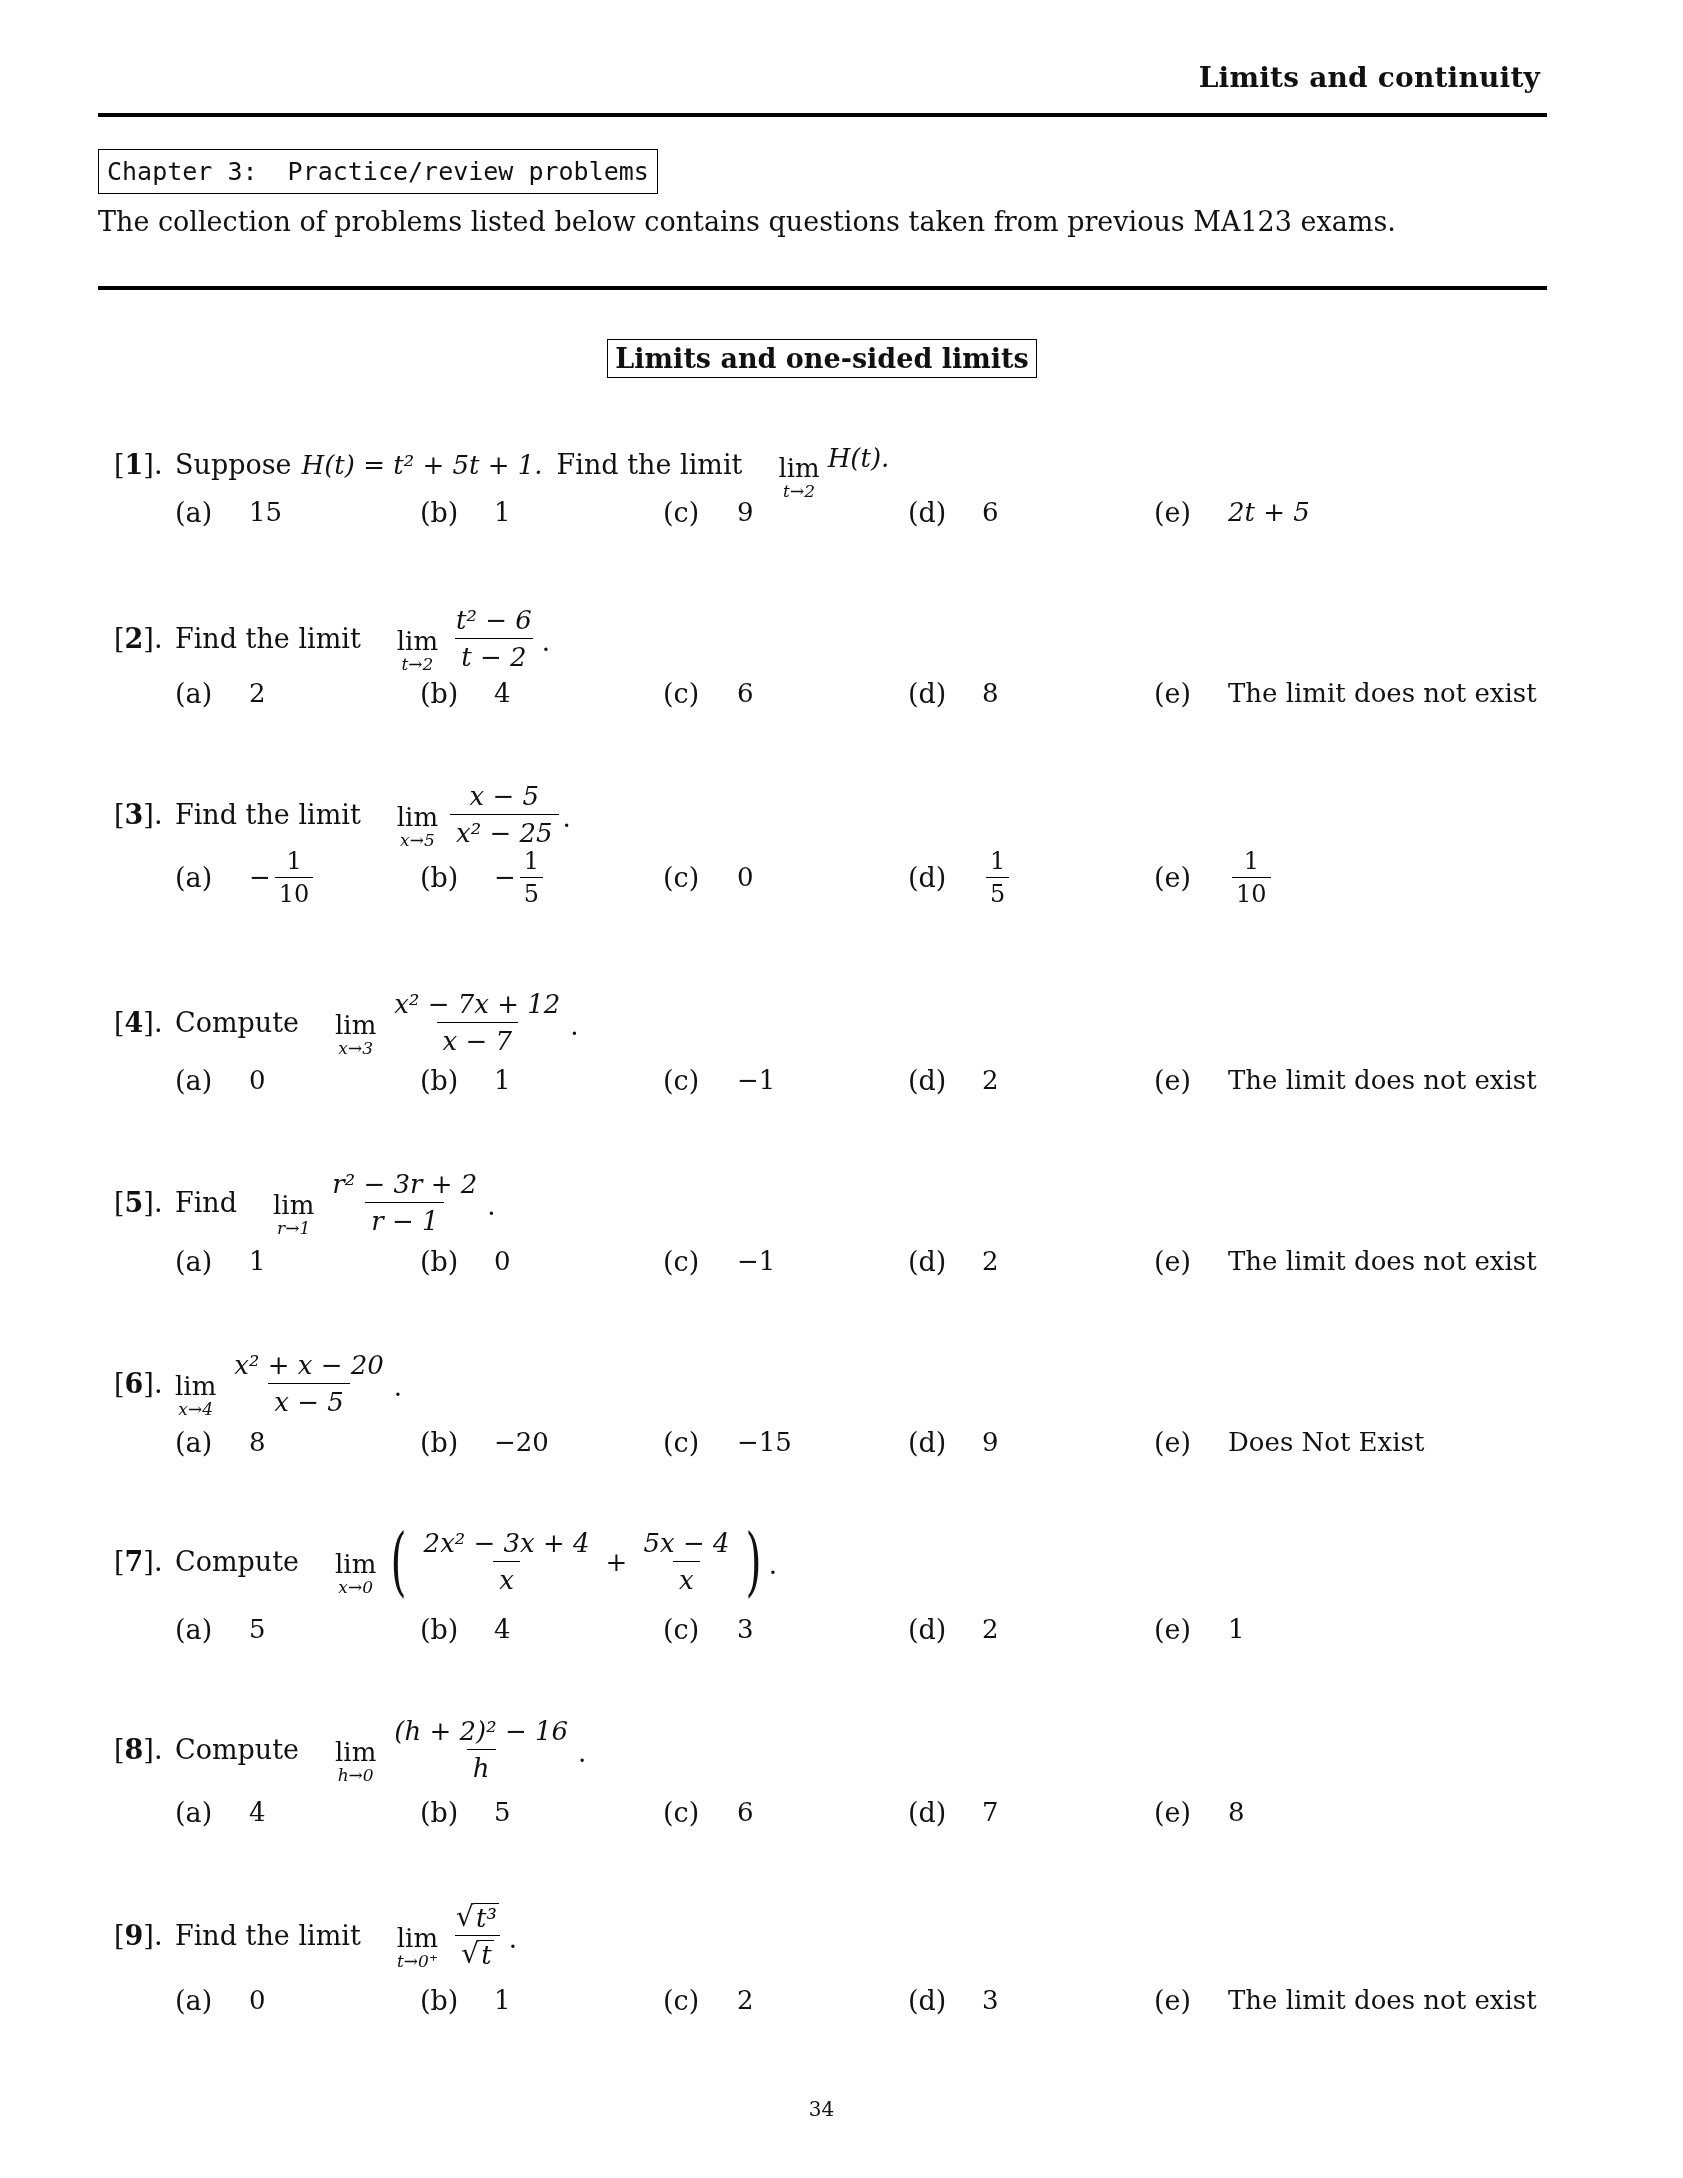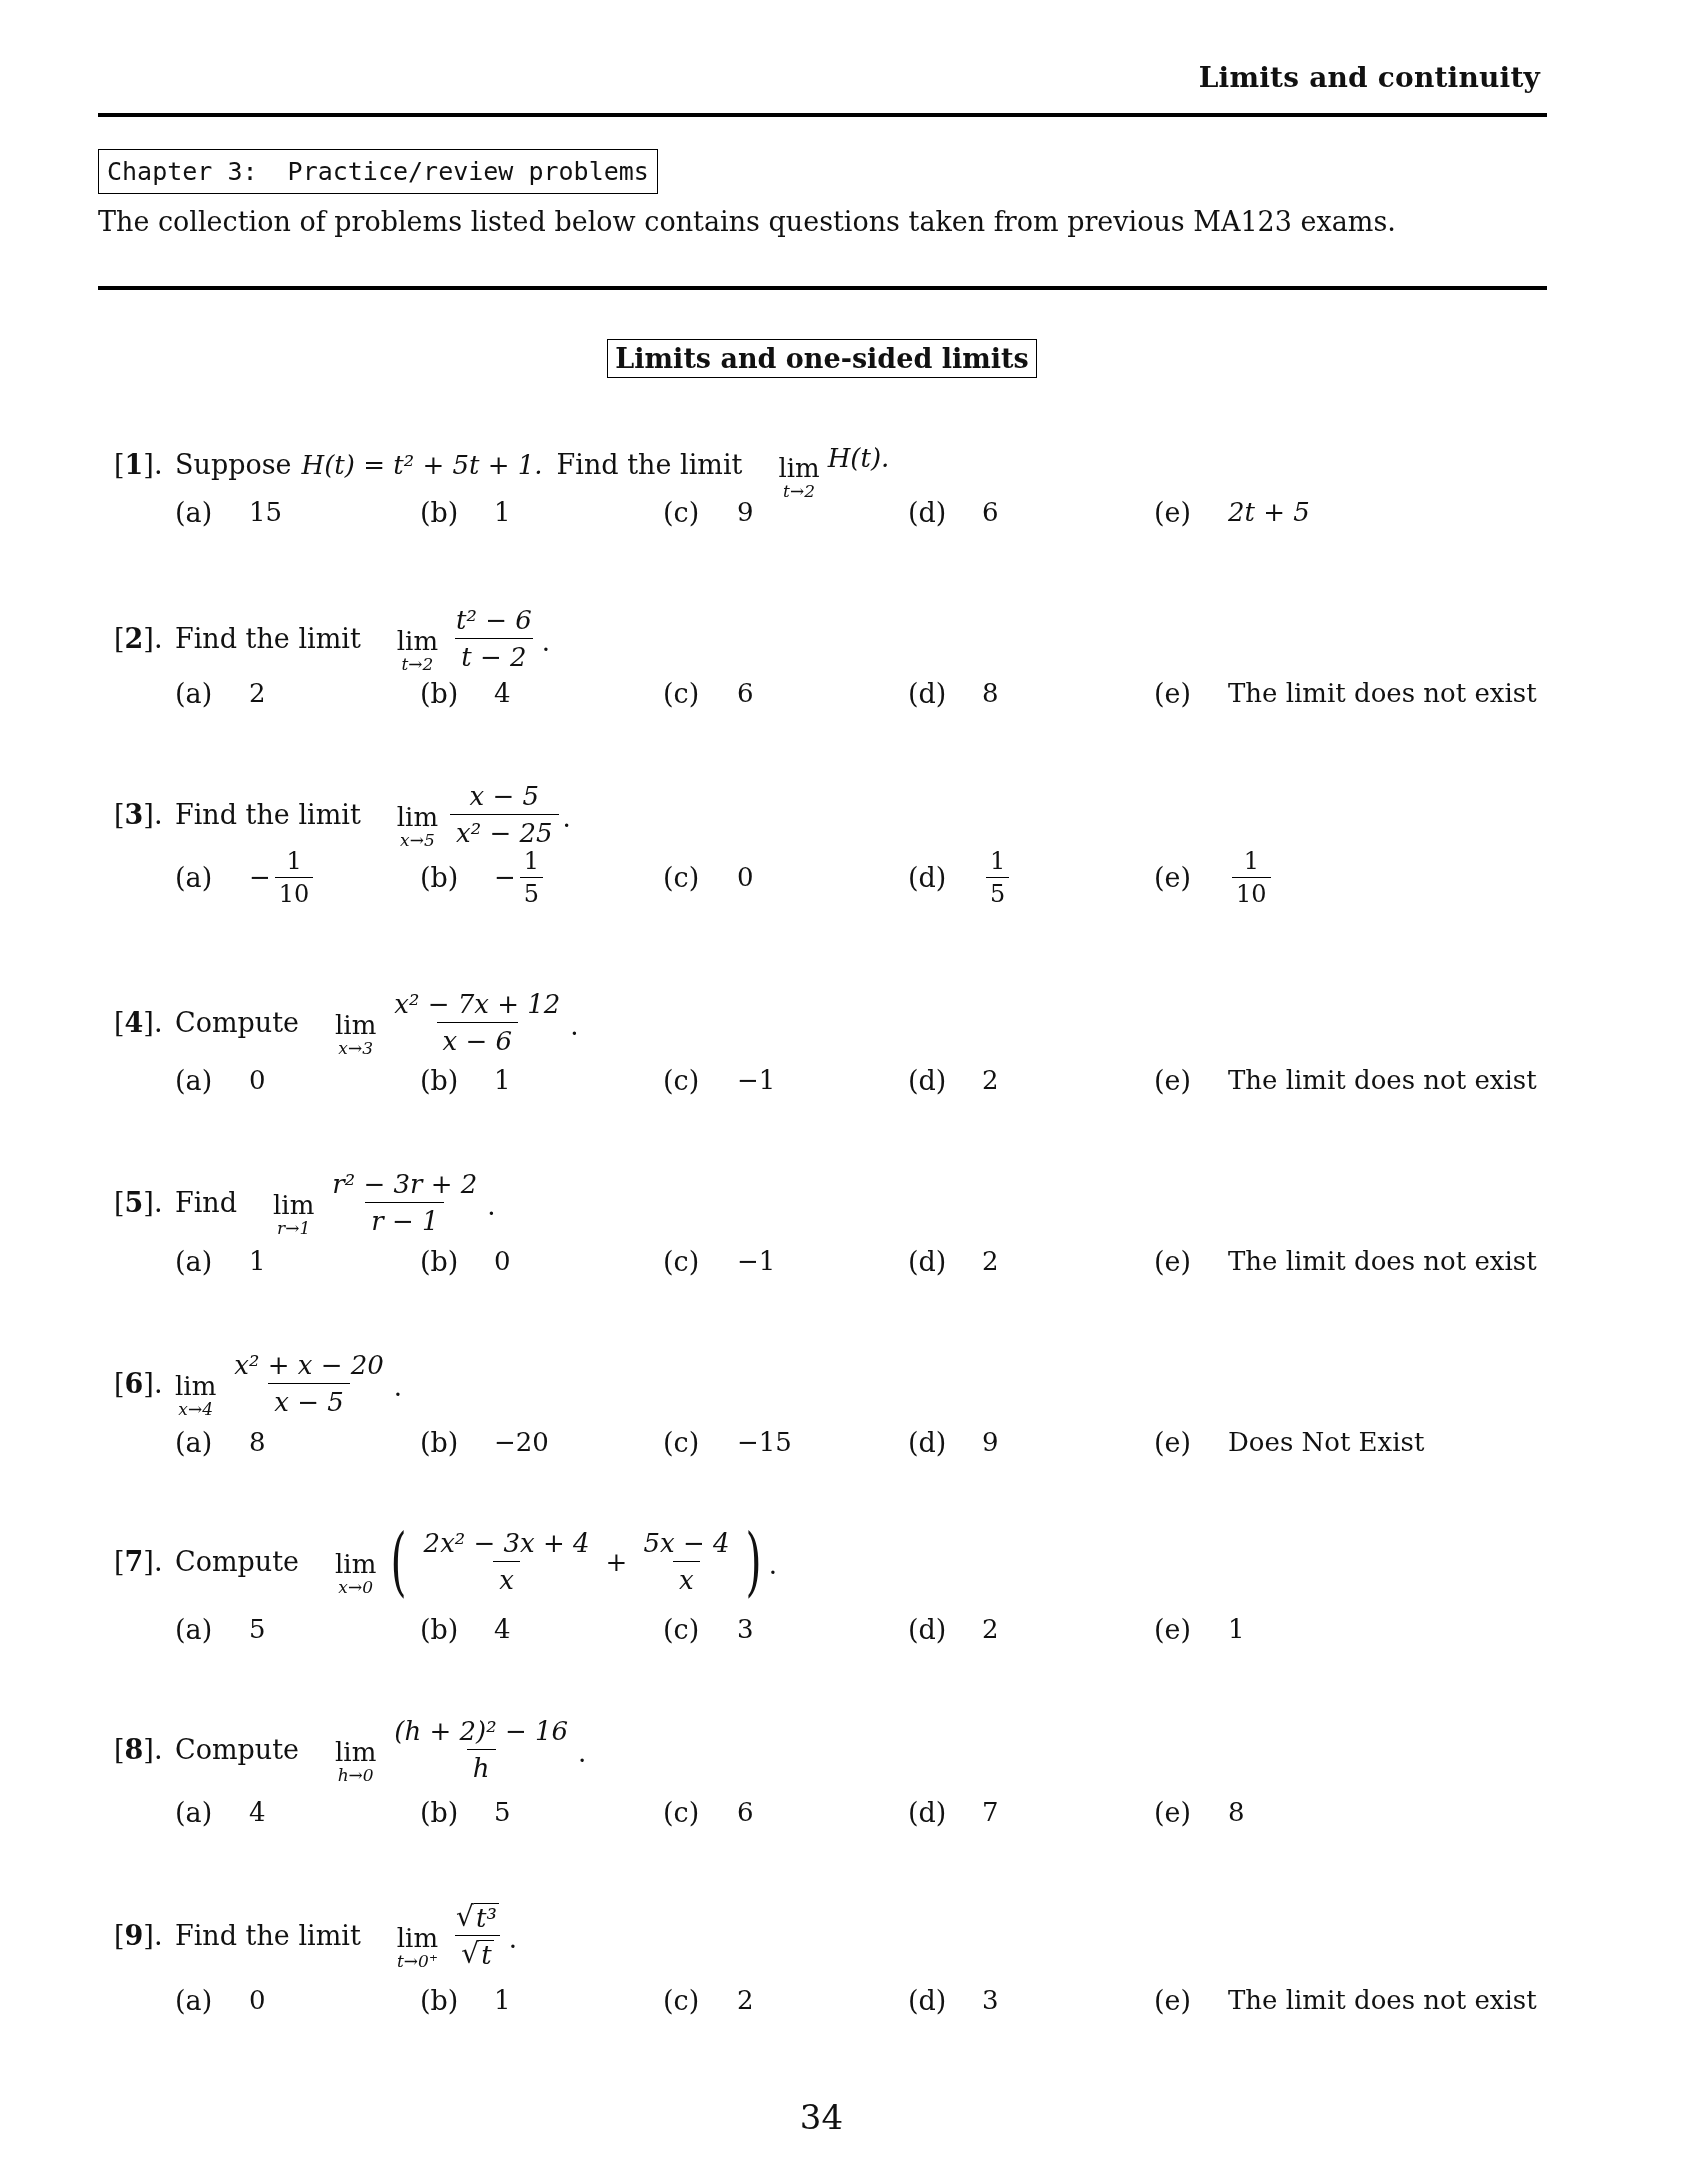--- a/index.html
+++ b/index.html
@@ -42,21 +42,21 @@
   .sqrt .rad { font-style: normal; font-size: 28px; }
   .sqrt .body { border-top: 1.5px solid #000; padding: 0 2px; line-height: 28px; }
   .options { position: absolute; left: 0; width: 1436px; height: 40px; font-size: 27px; }
   .opt { position: absolute; top: 0; display: flex; align-items: center; height: 40px; }
   .opt .lbl { width: 74px; display: inline-block; font-style: normal; }
   .opt .val { font-size: 26px; display: inline-flex; align-items: center; }
   .opt .val.italic { font-style: italic; }
   .ofrac { display: inline-flex; flex-direction: column; align-items: center; font-size: 24px; margin-left: 4px; }
   .ofrac .nu { line-height: 28px; padding: 0 4px 2px; }
   .ofrac .de { line-height: 28px; padding: 2px 4px 0; border-top: 1.5px solid #000; }
-  .page-num { left: 0; width: 1643px; top: 2097px; text-align: center; font-size: 34px; }
+  .page-num { left: 0; width: 1643px; top: 2097px; text-align: center; font-size: 20px; }
 </style>
 </head>
 <body>
 
 <div class="abs running-head">Limits and continuity</div>
 <div class="abs rule" style="top:113px;"></div>
 
 <div class="abs chapter-box">Chapter 3:  Practice/review problems</div>
 <div class="abs intro">The collection of problems listed below contains questions taken from previous MA123 exams.</div>
 <div class="abs rule" style="top:286px;"></div>
@@ -207,21 +207,21 @@
       <div class="stem" style="top:0;height:89px;">
         <span class="num"><span>[</span><b>4</b><span>].</span></span>
         <span class="stem-text">Compute</span>
         <span class="math">
           <span class="lim" style="margin-top:22px;">
             <span class="word">lim</span>
             <span class="sub">x→3</span>
           </span>
           <span class="frac">
             <span class="nu">x² − 7x + 12</span>
-            <span class="de">x − 6</span>
+            <span class="de">x − 7</span>
           </span>
           <span class="up" style="margin-top:6px;">.</span>
         </span>
       </div>
       <div class="options" style="top:82px;">
         <div class="opt" style="left:61px;">
           <span class="lbl">(a)</span>
           <span class="val">0</span>
         </div>
         <div class="opt" style="left:306px;">

